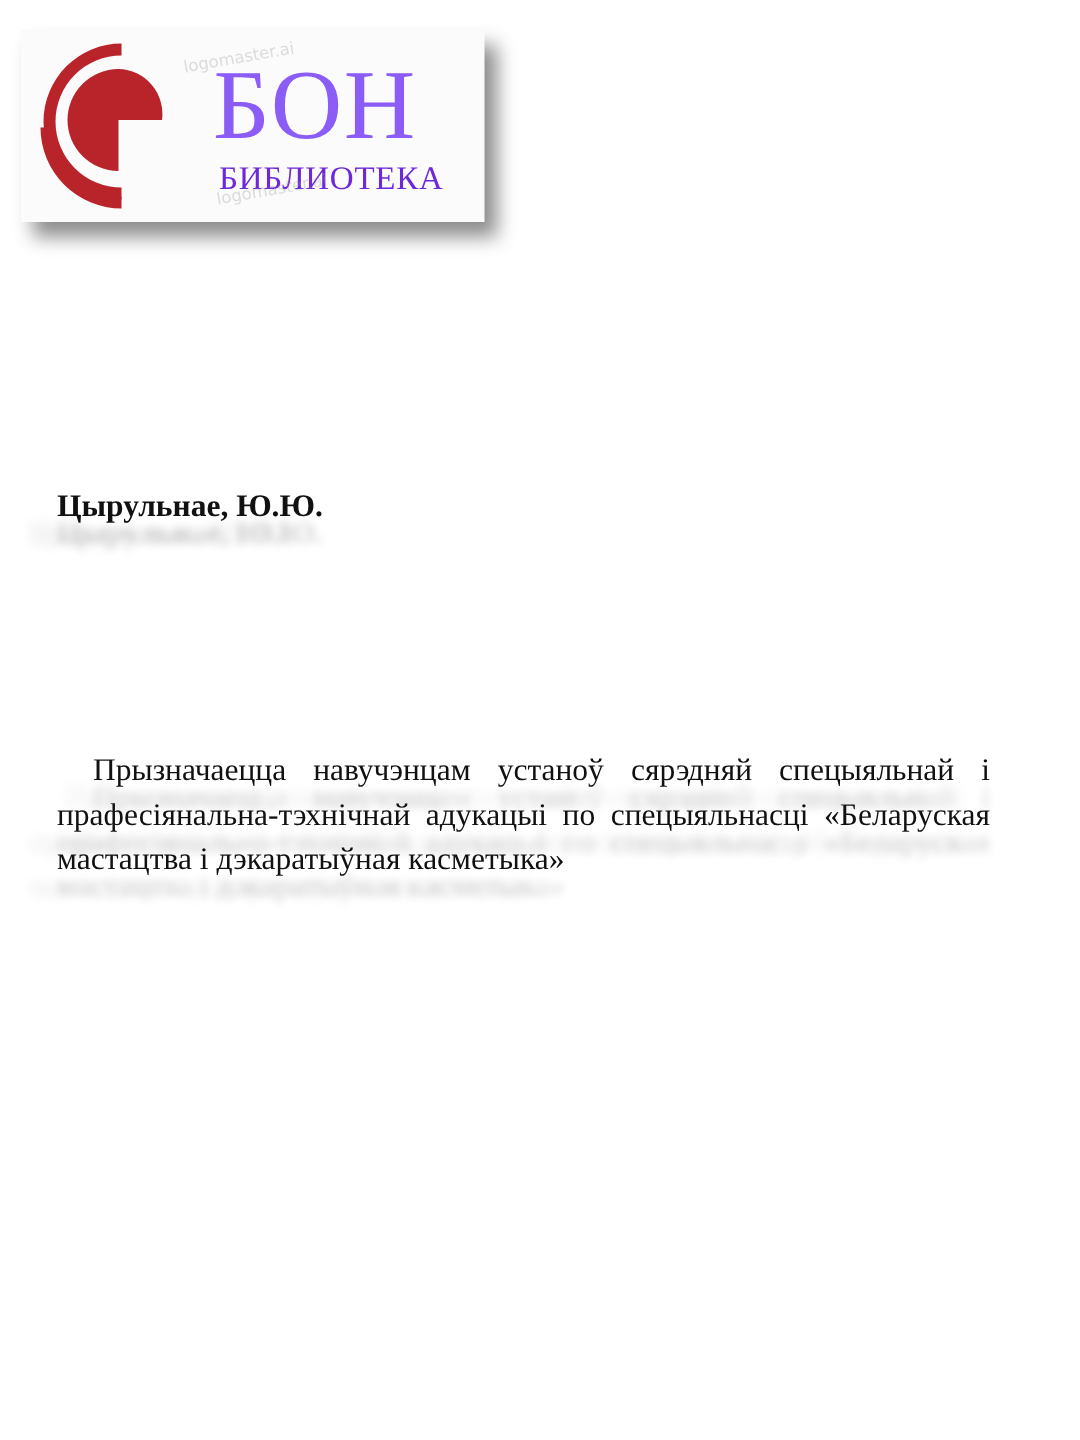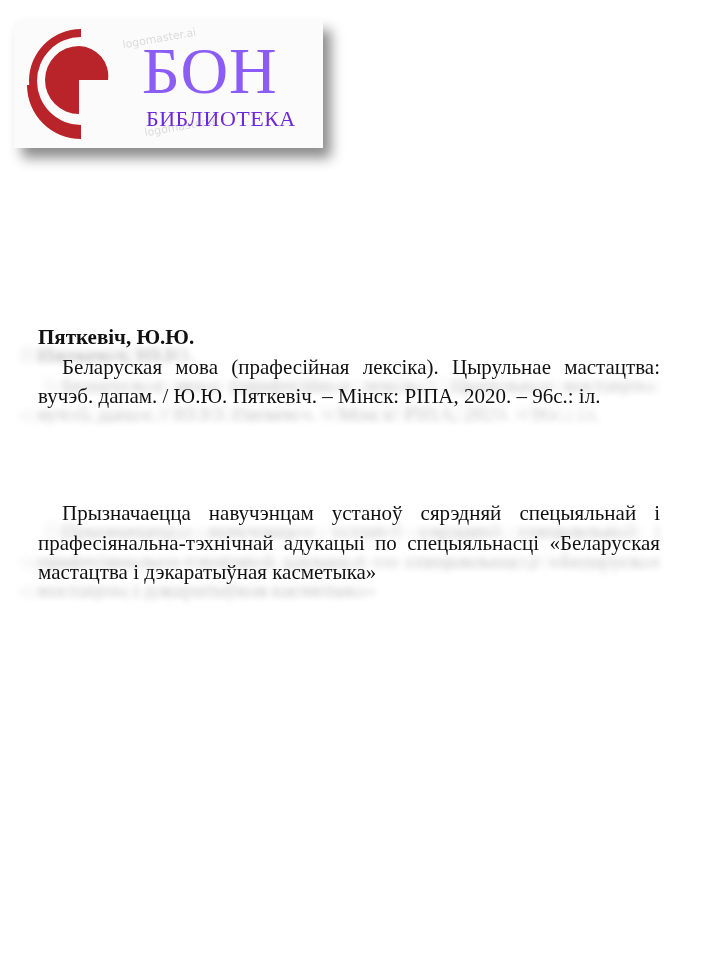--- a/index.html
+++ b/index.html
@@ -31,19 +31,18 @@
 
     <path d="M61 18 A30 30 0 0 1 90 52 L61 52 L61 86 A34 34 0 0 1 61 18 Z" fill="#b8242a" transform="translate(-2,0)"></path>
   </svg>
   <div class="logo-title">БОН</div>
   <div class="logo-sub">БИБЛИОТЕКА</div>
   <span class="wm" style="left:108px;top:12px;">logomaster.ai</span>
   <span class="wm" style="left:130px;top:100px;">logomaster.ai</span>
 </div>
 
 <div class="text-block" style="top:323px;">
-  <div class="author">Пяткевіч, Ю.Ю.</div>
-  <p class="para">Беларуская мова (прафесійная лексіка). Цырульнае мастацтва: вучэб. дапам. / Ю.Ю. Пяткевіч. – Мінск: РІПА, 2020. – 96с.: іл.</p>
+  <div class="author">Цырульнае, Ю.Ю.</div>
 </div>
 
 <div class="text-block" style="top:499px;">
   <p class="para">Прызначаецца навучэнцам устаноў сярэдняй спецыяльнай і прафесіянальна-тэхнічнай адукацыі по спецыяльнасці «Беларуская мастацтва і дэкаратыўная касметыка»</p>
 </div>
 
 </body></html>

